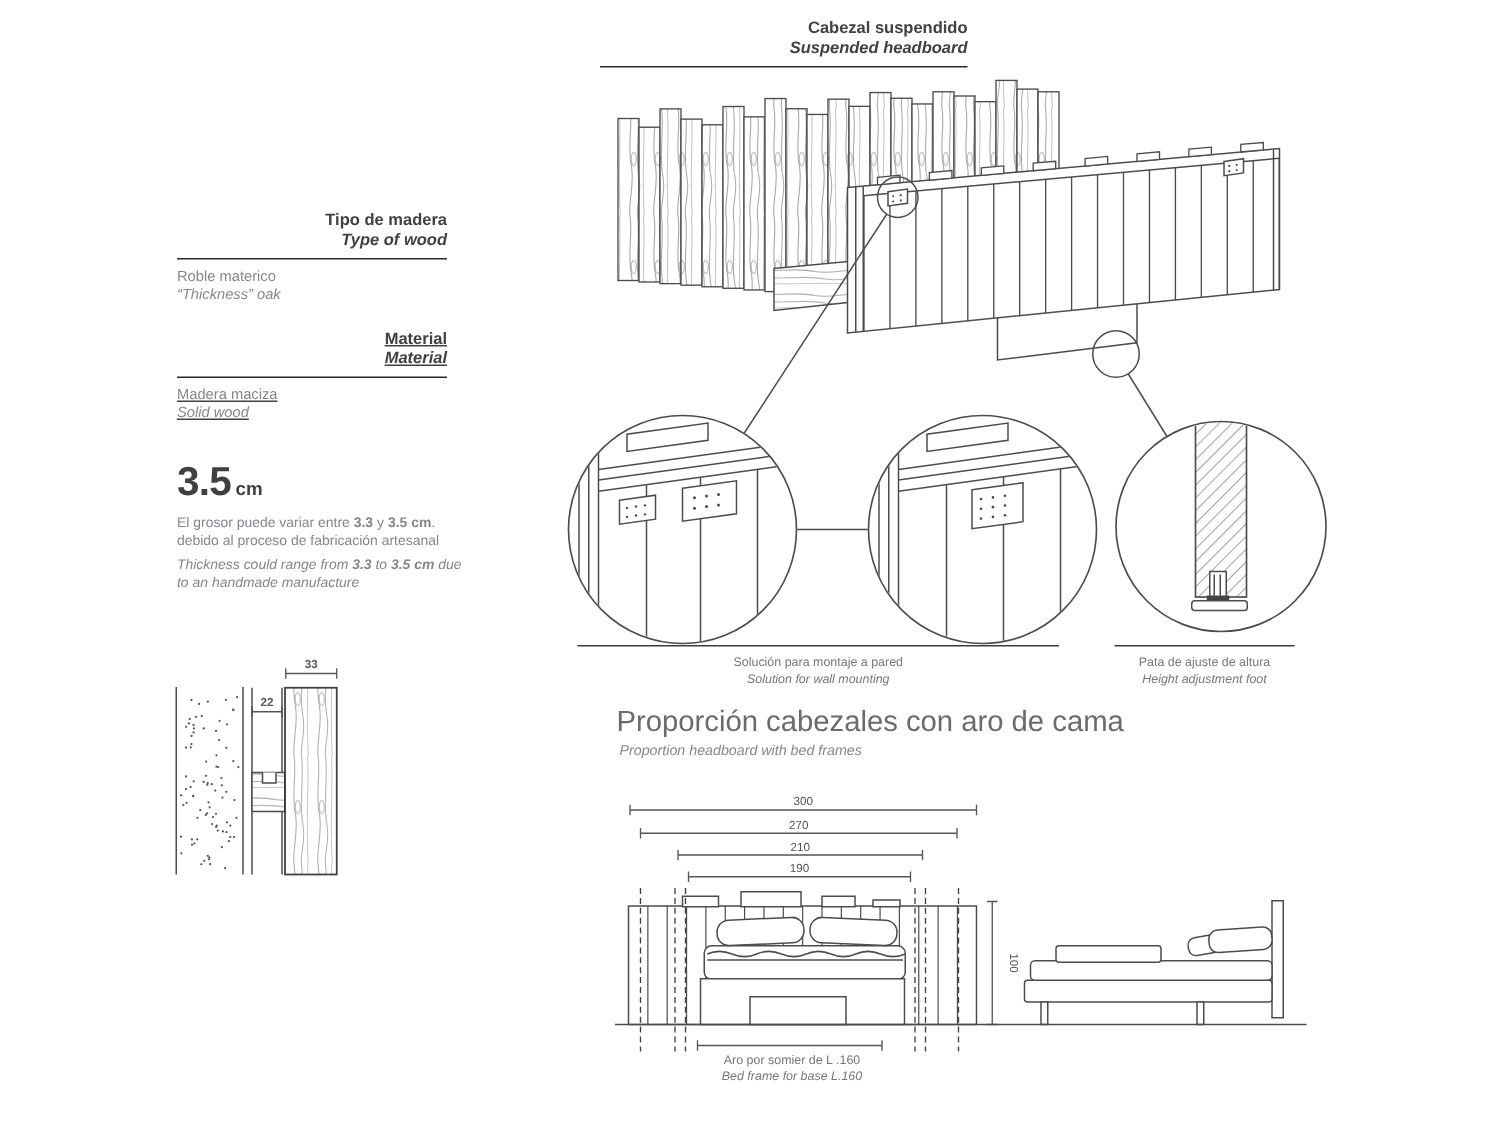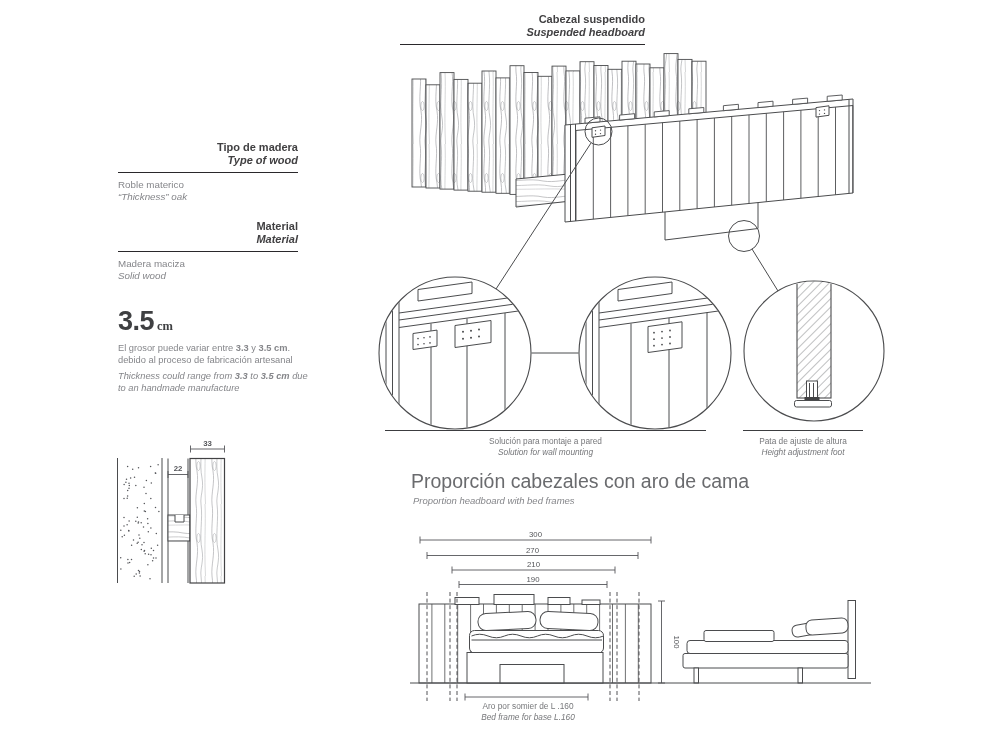--- a/index.html
+++ b/index.html
@@ -3,26 +3,26 @@
 <meta charset="utf-8">
 <style>
   html,body{margin:0;padding:0;background:#fff;}
   body{font-family:"Liberation Sans","DejaVu Sans",sans-serif;}
   .page{position:relative;width:1000px;height:750px;background:#fff;overflow:hidden;color:#414042;}
   .h2{font-size:11px;font-weight:bold;line-height:1.18;color:#414042;text-align:right;}
   .h2 .en{font-style:italic;display:block;}
   .header{position:absolute;left:400px;top:13px;width:245px;}
   .head{padding-bottom:5px;border-bottom:1.6px solid #2a282b;}
   .sec{position:absolute;left:118px;width:180px;}
-  .sec1{top:141px;}  .sec2{top:220px;}  .sec3{top:299px;}
+  .sec1{top:141px;}  .sec2{top:220px;text-decoration:underline;}  .sec3{top:299px;}
   .val{margin-top:6px;font-size:9.8px;line-height:1.24;color:#85868a;}
   .val .en{font-style:italic;display:block;}
   .big{margin-top:7px;color:#3f4042;}
   .big .num{font-size:27px;font-weight:bold;letter-spacing:-0.5px;}
-  .big .unit{font-size:12.5px;font-weight:bold;margin-left:3px;font-family:Liberation Serif, serif;}
+  .big .unit{font-size:12.5px;font-weight:bold;margin-left:3px;}
   .note{margin-top:6px;width:199px;font-size:9.3px;line-height:1.26;color:#85868a;}
   .note b{font-weight:bold;}
   .note.en{font-style:italic;margin-top:5px;}
   .caption{position:absolute;border-top:1.2px solid #3c3d40;padding-top:5px;text-align:center;font-size:8.3px;line-height:1.32;color:#76777a;}
   .caption .en{font-style:italic;display:block;}
   .cap-mounting{left:385px;top:430px;width:321px;}
   .cap-foot{left:743px;top:430px;width:120px;}
   .ptitle{position:absolute;left:411px;top:470px;font-size:19.5px;color:#6a6b6e;}
   .psub{position:absolute;left:413px;top:495px;font-size:9.5px;font-style:italic;color:#85868a;}
   .bcap{position:absolute;left:444px;top:701px;width:168px;text-align:center;font-size:8.3px;line-height:1.32;color:#76777a;}

